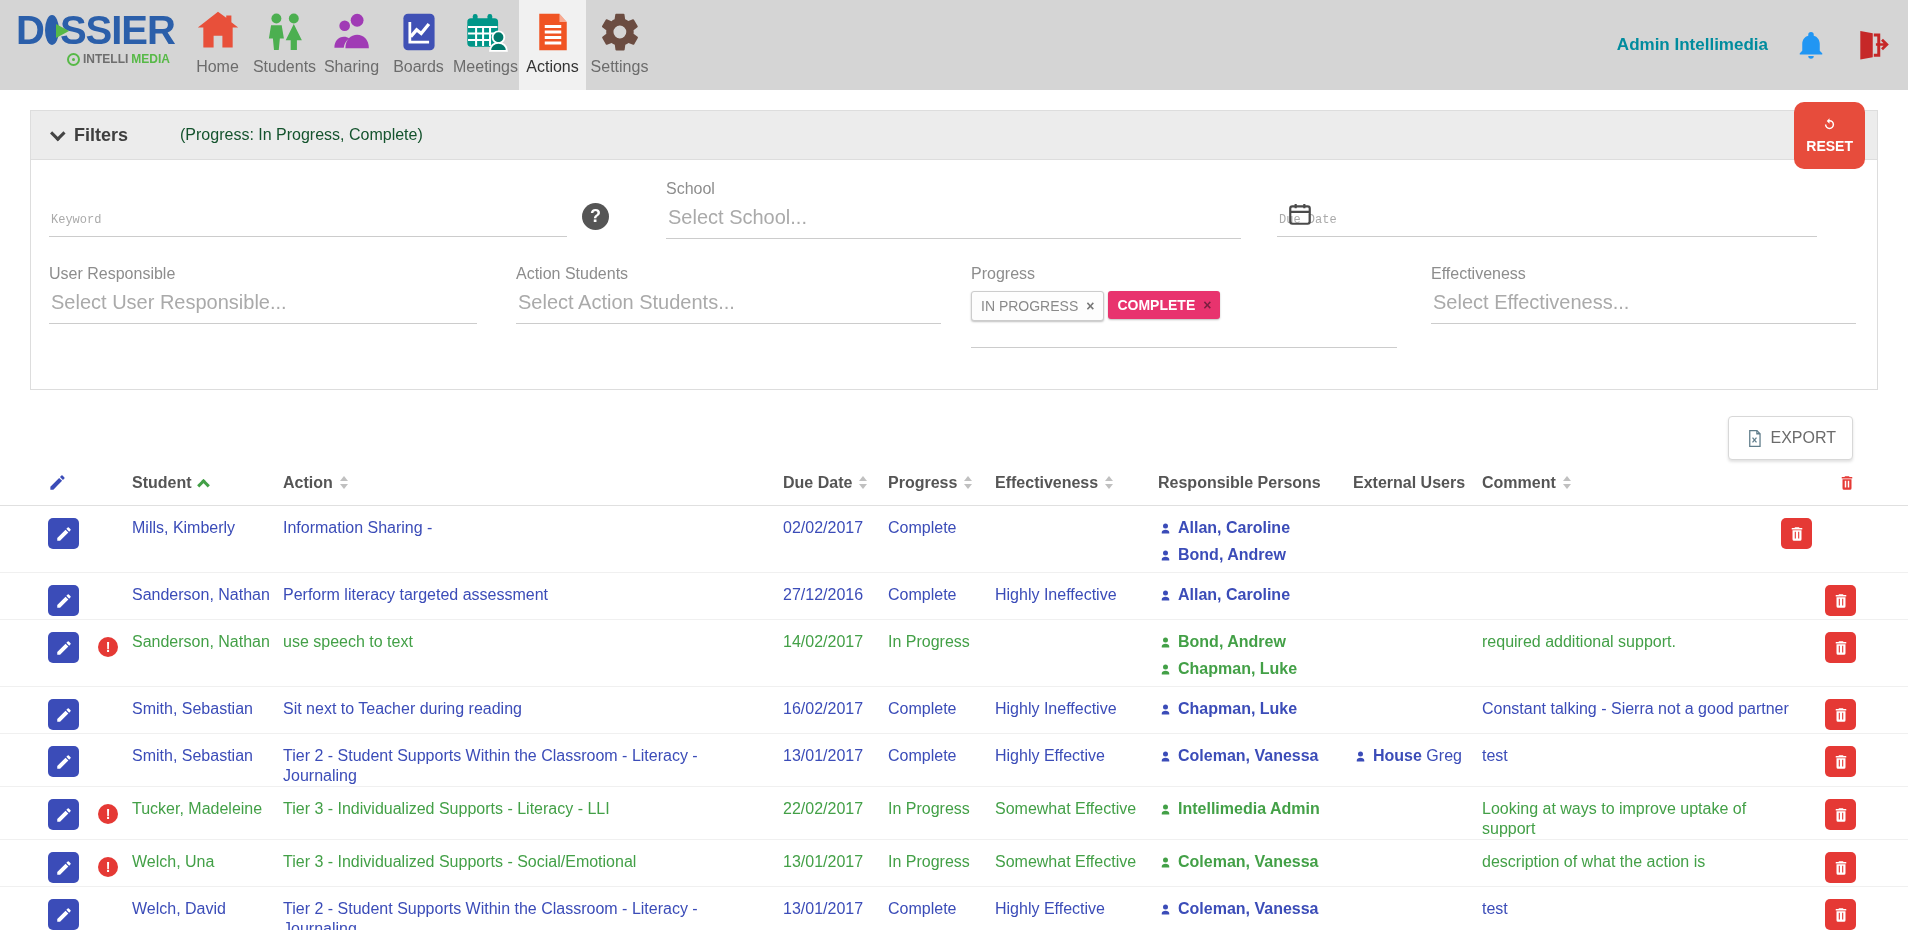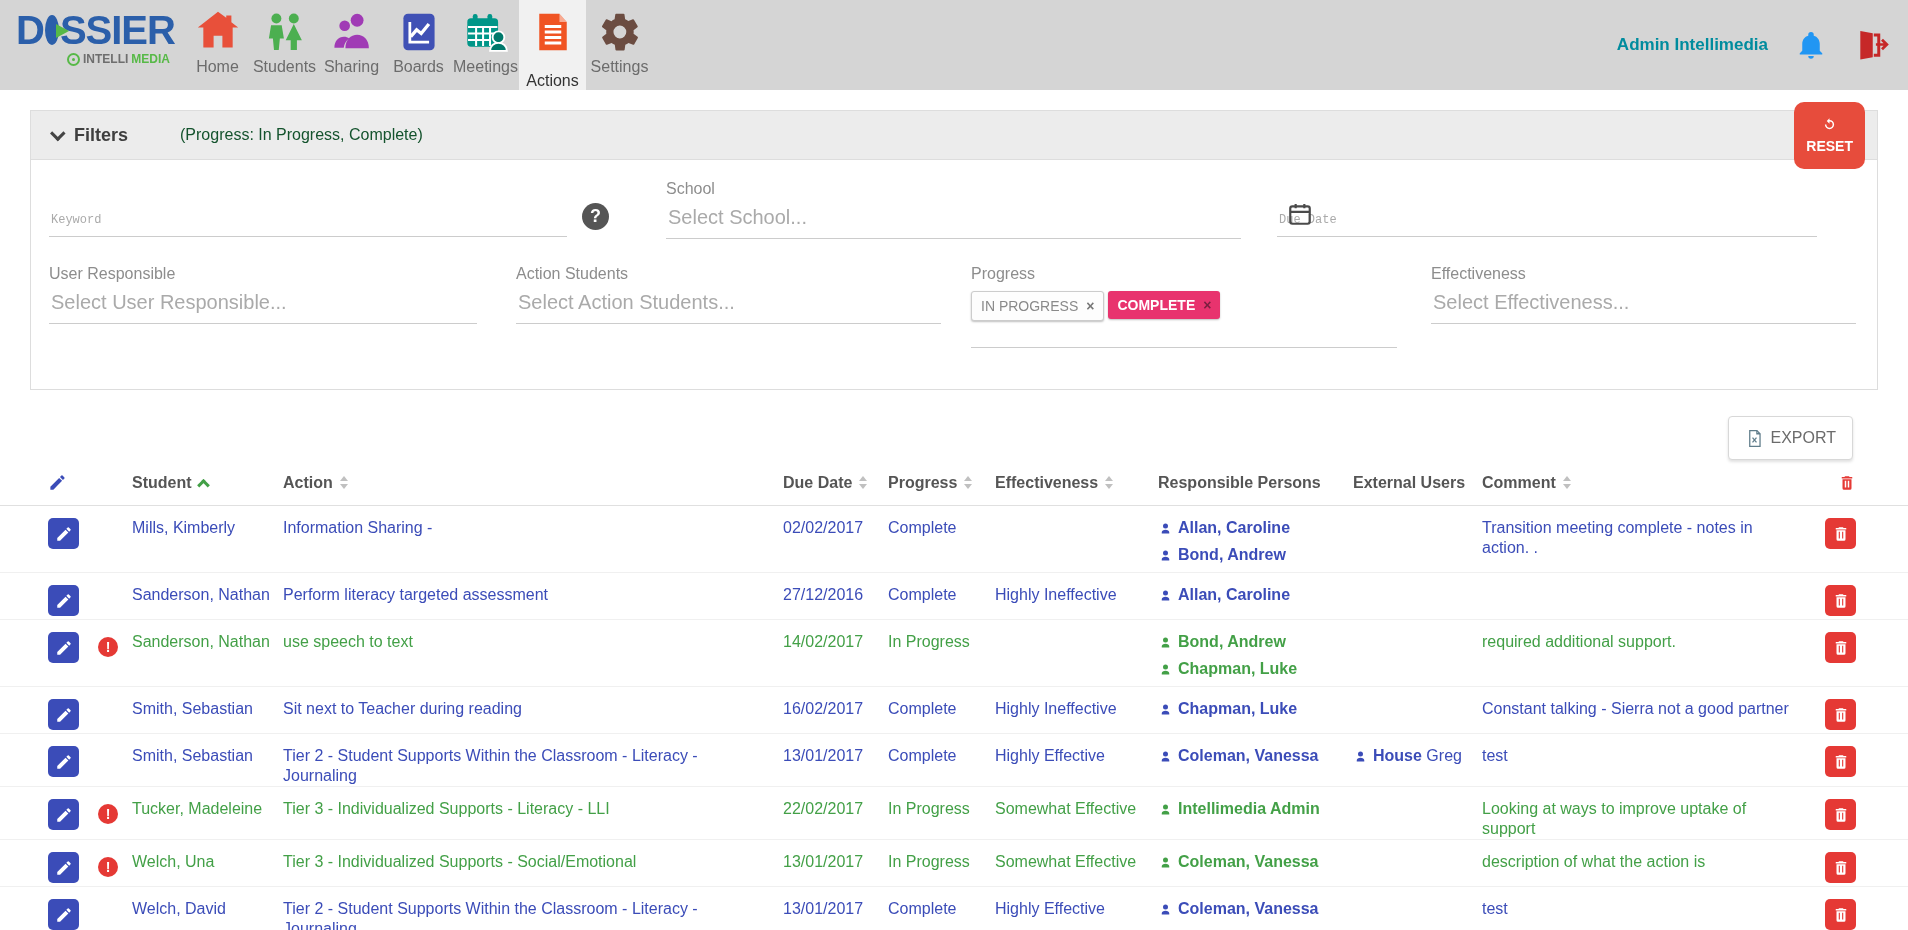--- a/index.html
+++ b/index.html
@@ -21,21 +21,21 @@
   .logo-main{ font-size:40px; font-weight:bold; color:#2b5faa; letter-spacing:-1px; line-height:40px; display:flex; align-items:center; }
   .logo-o{ display:inline-block; width:30px; height:30px; border:7px solid #2b5faa; border-radius:50%; position:relative; margin:0 1px; }
   .logo-o::after{ content:""; position:absolute; left:4px; top:2px; border-left:13px solid #57b947; border-top:7px solid transparent; border-bottom:7px solid transparent; }
   .logo-sub{ text-align:right; font-size:12px; font-weight:bold; margin-top:2px; display:flex; justify-content:flex-end; align-items:center; gap:3px;}
   .logo-sub .badge{ width:13px; height:13px; border-radius:50%; border:2px solid #57b947; position:relative; display:inline-block;}
   .logo-sub .badge::after{ content:""; position:absolute; left:3px; top:3px; width:3px; height:3px; background:#57b947; border-radius:50%;}
   .sub-gray{ color:#6e6e6e; } .sub-green{ color:#57b947; }
 
   .nav{ display:flex; margin-left:14px; }
   .nav-item{ width:67px; display:flex; flex-direction:column; align-items:center; padding-top:9px; }
-  .nav-item.active{ background:#f1f1f1;justify-content:space-between; }
+  .nav-item.active{ background:#f1f1f1; }
   .nav-icon{ width:46px; height:46px; display:flex; align-items:center; justify-content:center; }
   .nav-icon svg{ width:44px; height:44px; fill:currentColor; }
   .nav-label{ font-size:16px; color:#6c6c6c; margin-top:3px; }
   .nav-item.active .nav-label{ color:#333; }
 
   .account{ margin-left:auto; display:flex; align-items:center; gap:28px; padding-right:18px; }
   .account-name{ font-weight:bold; font-size:17px; }
   .acct-icon svg{ display:block; }
 
   
@@ -376,21 +376,20 @@
           <span class="pname" data-interactable="false">Allan, Caroline</span>
         </div>
         <div class="person" data-interactable="false">
           <svg viewBox="0 0 24 24" data-interactable="false">
             <path d="M12 12a4 4 0 1 0 0-8 4 4 0 0 0 0 8zm0 2c-3.3 0-6 1.8-6 4v2h12v-2c0-2.2-2.7-4-6-4z"></path>
           </svg>
           <span class="pname" data-interactable="false">Bond, Andrew</span>
         </div>
       </div>
     <div class="cell ext" data-interactable="false"></div>
-    <div class="cell comment" data-interactable="false">Transition meeting complete - notes in action. .</div>
     <div class="cell tcell" data-interactable="false">
       <button class="icon-btn del" data-interactable="true">
         <svg viewBox="0 0 24 24" data-interactable="false">
             <path d="M6 19a2 2 0 0 0 2 2h8a2 2 0 0 0 2-2V7H6v12zM9 9h1.5v9H9zm4.5 0H15v9h-1.5zM19 4h-3.5l-1-1h-5l-1 1H5v2h14V4z"></path>
           </svg>
       </button>
     </div>
   </div>
     <div class="trow tgrid complete" data-interactable="false">
     <div class="cell" data-interactable="false">

